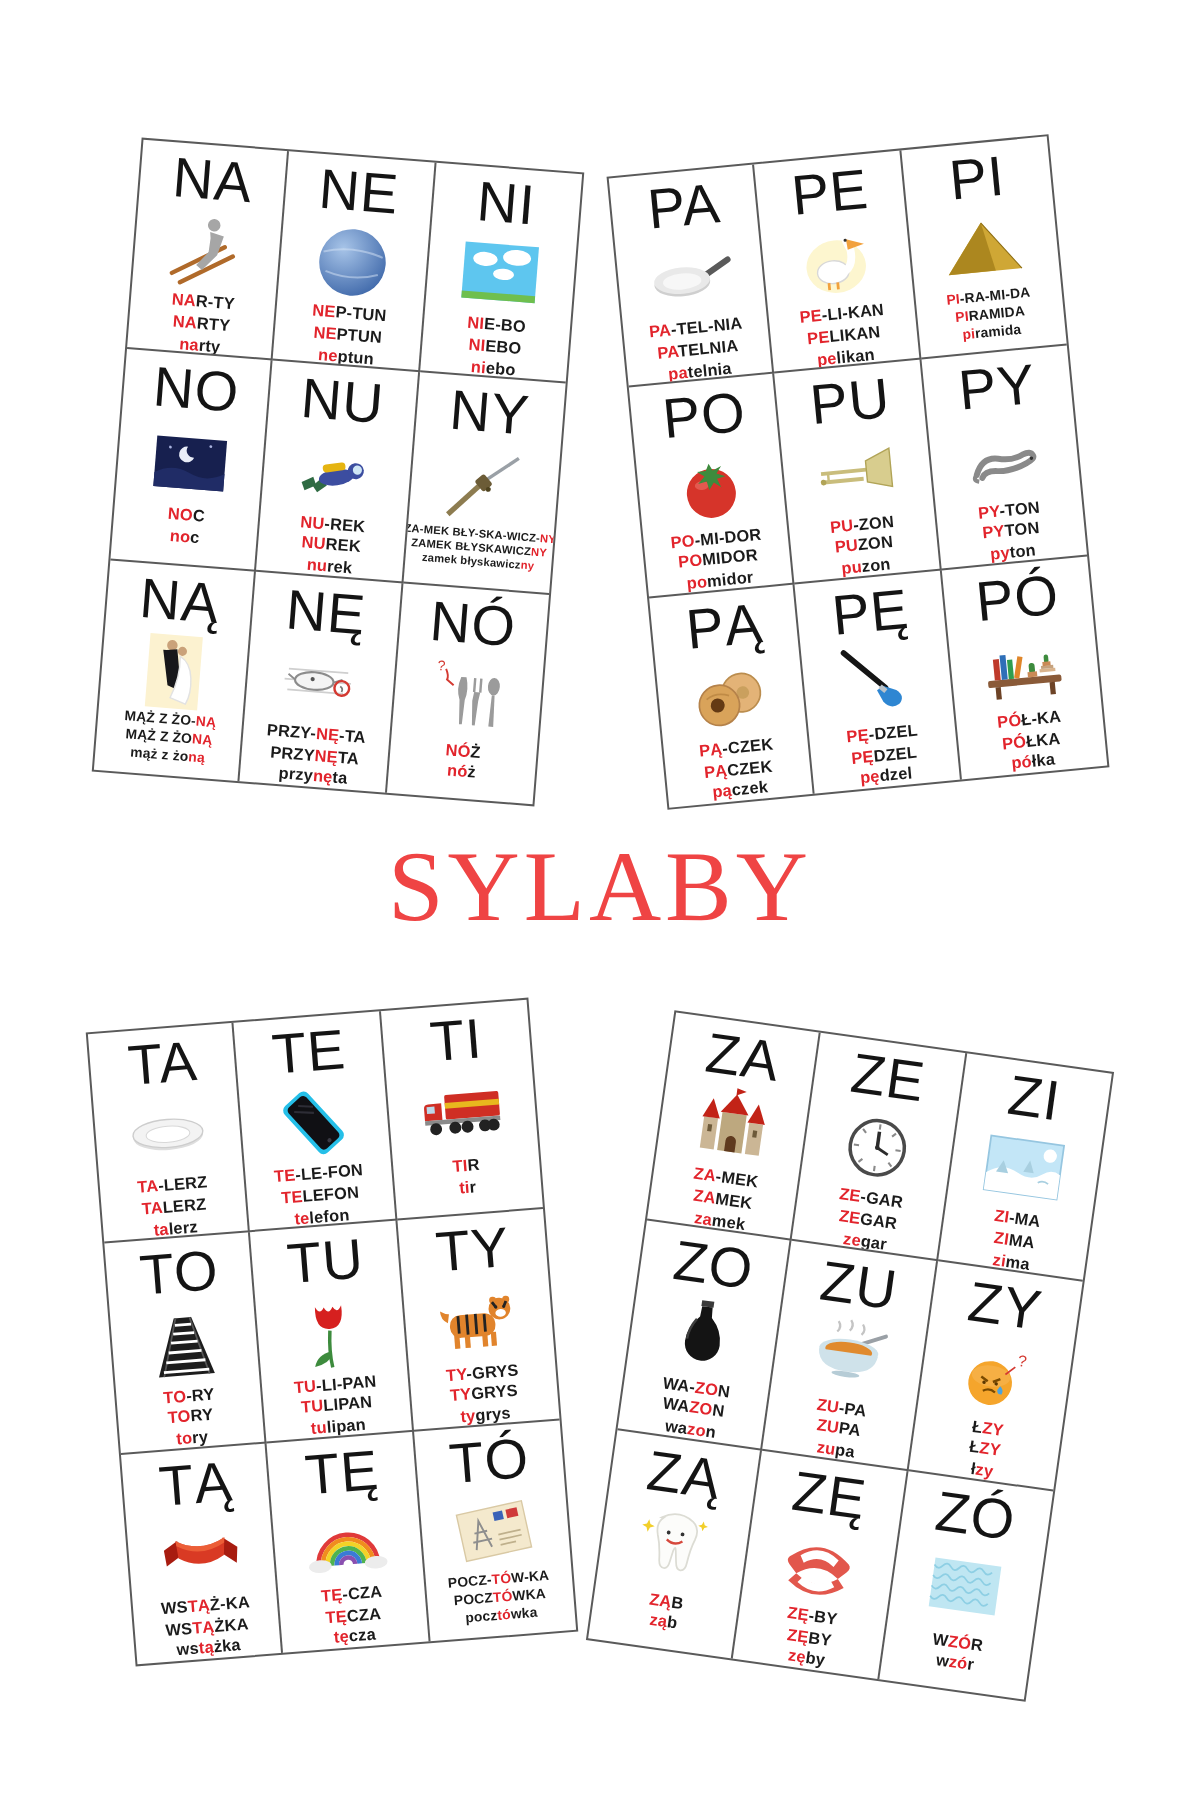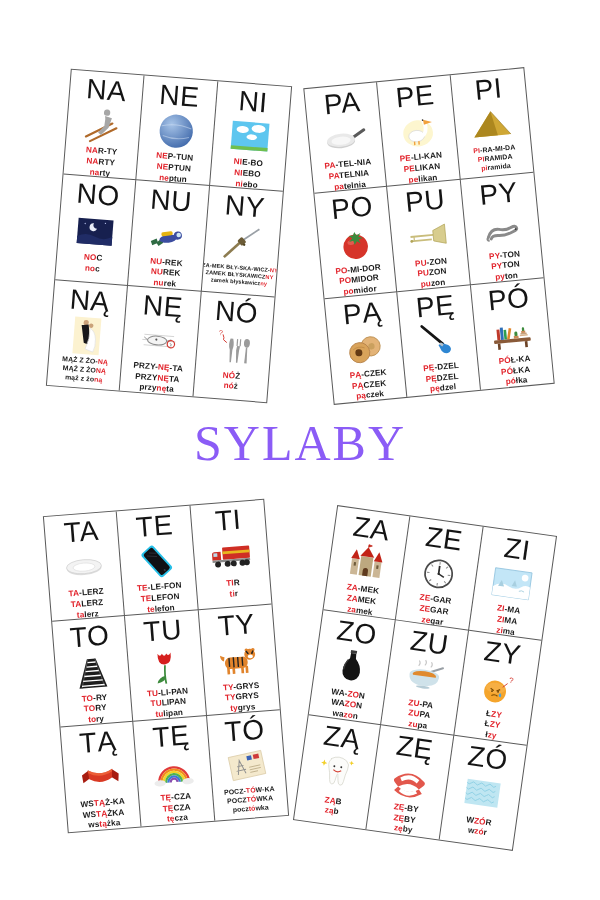--- a/index.html
+++ b/index.html
@@ -20,21 +20,21 @@
     font-weight:500;}
   .icon{flex:1;display:flex;align-items:center;justify-content:center;width:100%;}
   .icon svg{width:54px;height:42px;}
   .words{padding-bottom:7px;text-align:center;font-weight:700;color:#1b1b1b;}
   .line{font-size:8.2px;line-height:1.3;letter-spacing:.1px;white-space:nowrap;}
   .words.sm .line{font-size:6.9px;}
   .words.xs .line{font-size:5.6px;}
   .red{color:#e2242c;}
   .title{position:absolute;left:0;top:414px;width:600px;margin:0;text-align:center;
     font-family:"Liberation Serif",serif;font-weight:400;font-size:50px;letter-spacing:2px;
-    color:#8b5cf6;}
+    color:#ef4444;}
 </style>
 </head>
 <body>
 
 <div class="canvas">
   <section class="sheet sheet-n">
       <div class="cell">
         <div class="syll">NA</div>
         <div class="icon">
           <svg viewBox="0 0 48 48">

